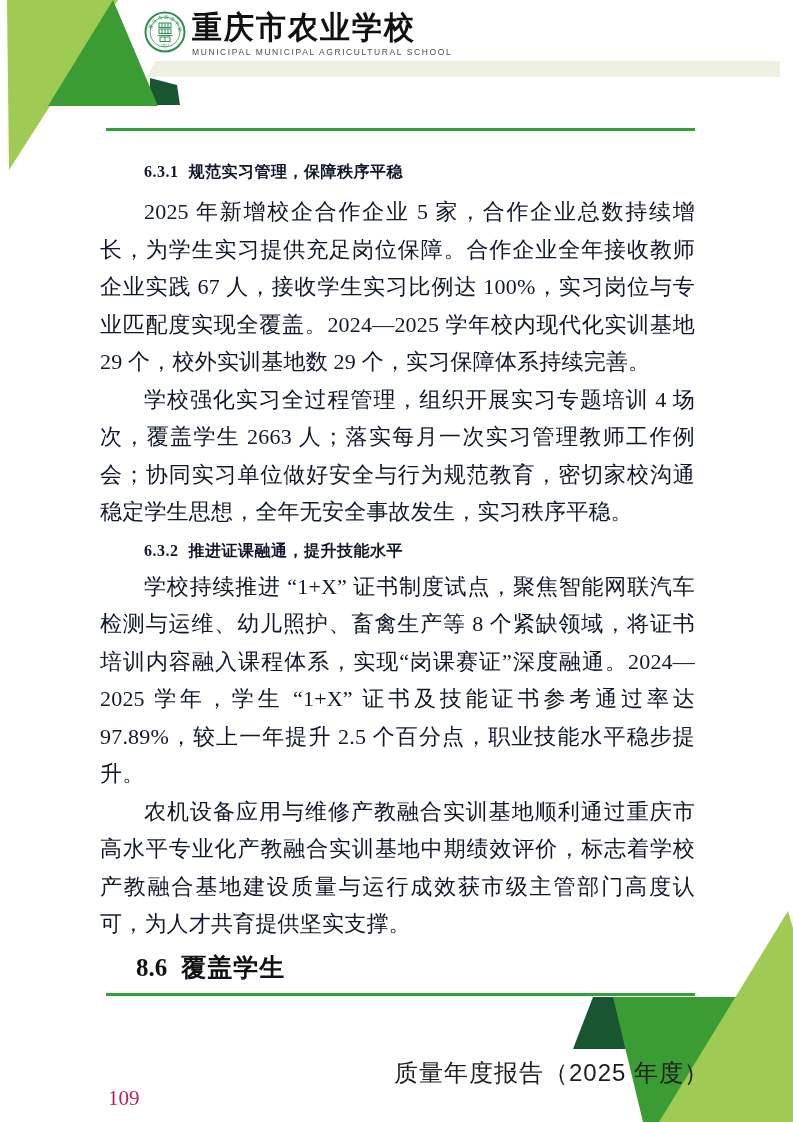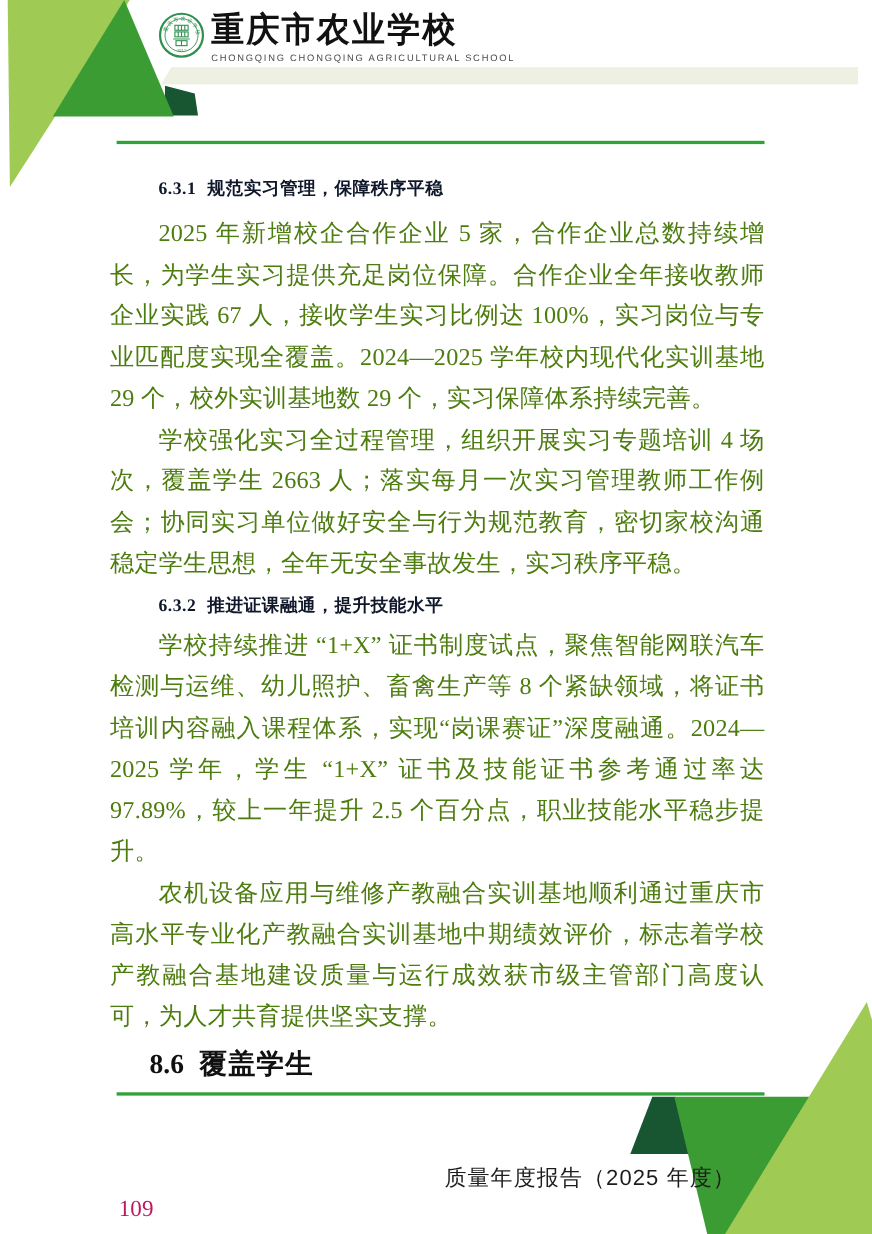--- a/index.html
+++ b/index.html
@@ -37,31 +37,31 @@
   .sec-title .num{font-family:"Liberation Serif","DejaVu Serif",serif;font-weight:600;margin-right:14px;}
   .sec-title .ttl{font-family:"Liberation Sans","DejaVu Sans",sans-serif;font-weight:bold;letter-spacing:1px;}
   .rule{height:3px;background:#2fa238;margin:10px 0 0 6px;width:589px;}
   .sub-title{
     margin:26px 0 0 44px;font-size:16px;line-height:29px;font-weight:bold;color:#0f172a;letter-spacing:0.5px;
   }
   .sub-title .num{margin-right:10px;}
   .sub-title.second{margin:5px 0 3px 44px;}
   .body-text p{
     margin:0;font-size:22px;line-height:37.5px;text-align:justify;text-indent:2em;
-    letter-spacing:0.2px;color:#4d7c0f;
+    letter-spacing:0.2px;color:#0f172a;
   }
   .body-text{margin-top:7px;}
   .sec-title.last{margin-top:9px;}
 
   
   .page-number{position:absolute;left:108px;top:1086px;font-size:21px;color:#be185d;}
   .report-title{
-    position:absolute;left:404px;top:1057px;
+    position:absolute;left:394px;top:1057px;
     font-family:"Liberation Sans","DejaVu Sans",sans-serif;
-    font-size:20px;letter-spacing:1px;color:#1c1c1c;
+    font-size:24px;letter-spacing:1px;color:#1c1c1c;
   }
 </style>
 </head>
 <body>
 
 <div class="page">
 
   <svg class="deco" viewBox="0 0 793 1122">
     <polygon points="7,0 118,0 9,170" fill="#9fcb55"></polygon>
     <polygon points="150,78 177,85 180,105 150,105" fill="#175631"></polygon>
@@ -93,21 +93,21 @@
         <line x1="24" y1="19" x2="24" y2="23.5"></line>
       <line x1="13.5" y1="25.5" x2="28.5" y2="25.5"></line>
       <rect x="16" y="27" width="10" height="4.5"></rect>
       <line x1="21" y1="27" x2="21" y2="31.5"></line>
     </g>
     <text x="21" y="37" text-anchor="middle" font-size="4" fill="#2e8f4e">1917</text>
   </svg>
 
   <div class="name-block">
     <div class="name-zh">重庆市农业学校</div>
-    <div class="name-en">CHONGQING  CHONGQING  AGRICULTURAL  SCHOOL</div>
+    <div class="name-en">MUNICIPAL  MUNICIPAL  AGRICULTURAL  SCHOOL</div>
   </div>
 
   <div class="main">
 
     <div class="rule"></div>
 
     <h2 class="sub-title">
       <span class="num">6.3.1</span><span>规范实习管理，保障秩序平稳</span>
     </h2>
 

